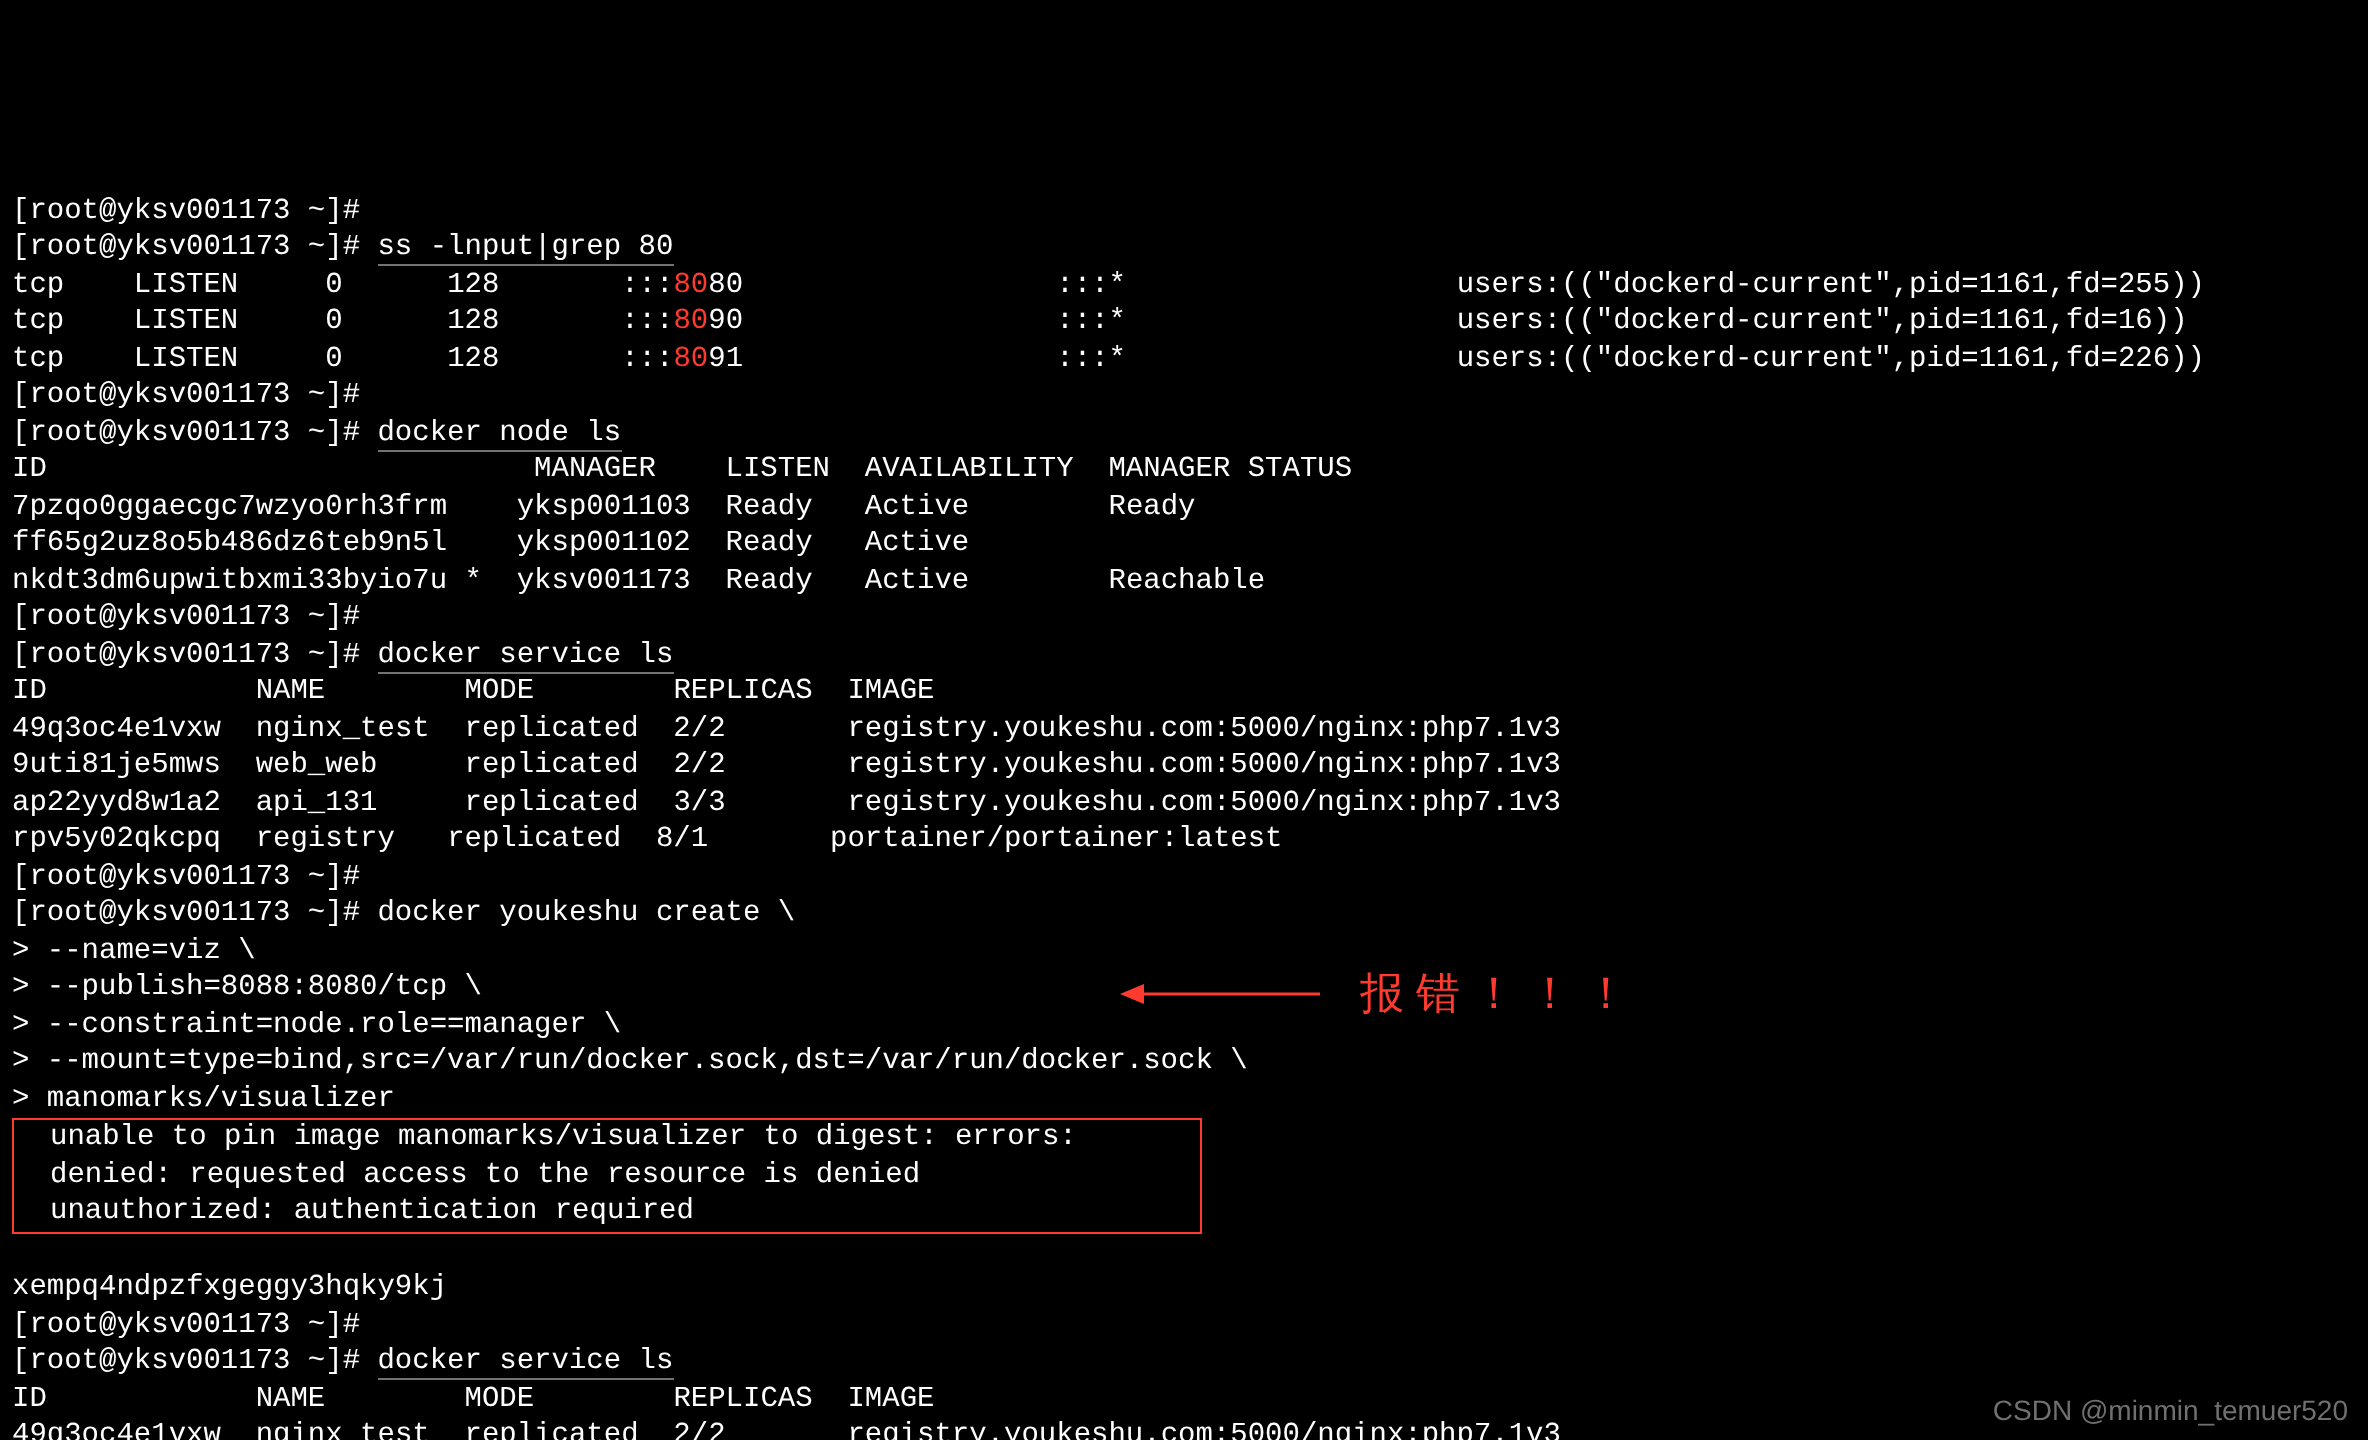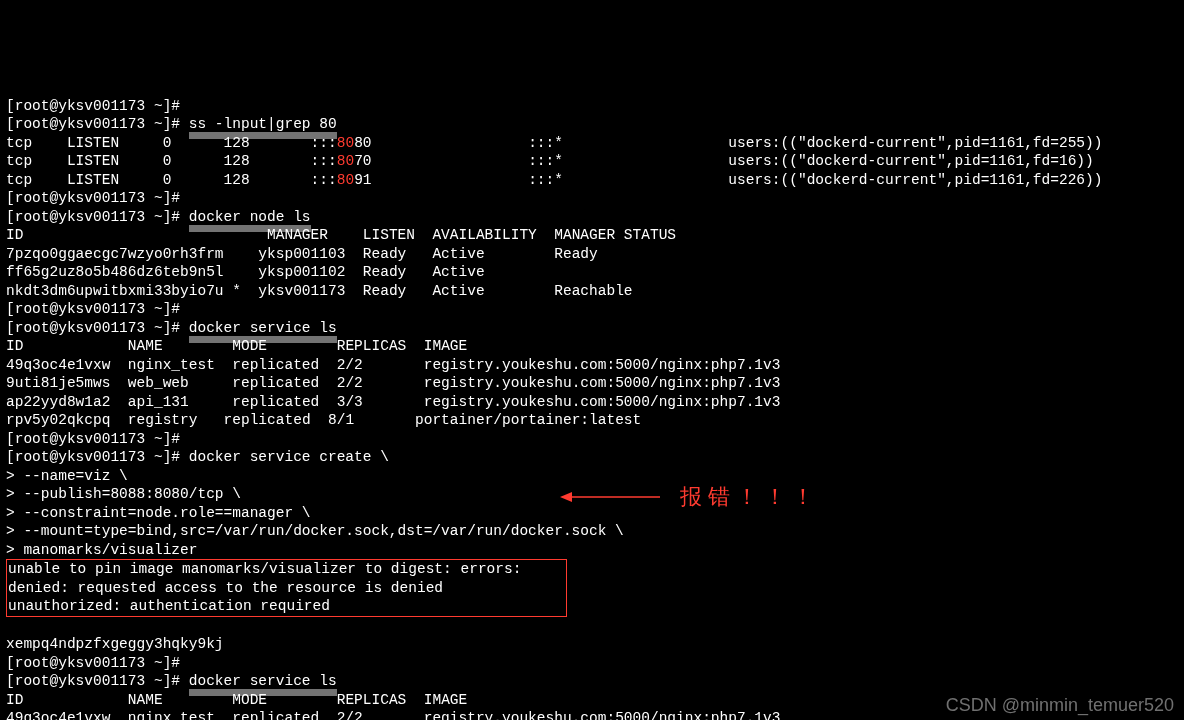--- a/index.html
+++ b/index.html
@@ -10,24 +10,24 @@
     line-height: 18.5px;
     margin: 0;
     padding: 4px 6px;
     width: 1184px;
     height: 720px;
     box-sizing: border-box;
     overflow: hidden;
     white-space: pre;
   }
   .red { color: #ff3b30; }
-  .underline-red { border-bottom: 7px solid #737373; }
+  .underline-red { border-bottom: 1px solid #737373; }
   .error-box {
     border: 1px solid #ff3b30;
-    padding: 0 1px;
+    padding: 0 18px;
     display: inline-block;
     white-space: pre;
   }
   .arrow {
     position: absolute;
     left: 560px;
     top: 488px;
     display: flex;
     align-items: center;
     color: #ff3b30;
@@ -39,50 +39,50 @@
     margin-left: 20px;
     letter-spacing: 6px;
     font-family: "SimHei", sans-serif;
   }
   .watermark {
     position: absolute;
     right: 10px;
     bottom: 6px;
     color: #8c8c8c;
     font-family: Arial, sans-serif;
-    font-size: 18px;
+    font-size: 14px;
     opacity: 0.8;
   }
 </style>
 </head>
 <body>
 
 
 
 <div>
 <span>[root@yksv001173 ~]#</span>
 <span>[root@yksv001173 ~]#</span> <span class="underline-red">ss -lnput|grep 80</span>
 <span><span>tcp</span>    <span>LISTEN</span>     <span>0</span>      <span>128</span>       <span>:::</span><span class="red">80</span><span>80</span>                  <span>:::*</span>                   <span>users:(("dockerd-current",pid=1161,fd=255))</span></span>
-<span><span>tcp</span>    <span>LISTEN</span>     <span>0</span>      <span>128</span>       <span>:::</span><span class="red">80</span><span>70</span>                  <span>:::*</span>                   <span>users:(("dockerd-current",pid=1161,fd=16))</span></span>
+<span><span>tcp</span>    <span>LISTEN</span>     <span>0</span>      <span>128</span>       <span>:::</span><span class="red">80</span><span>90</span>                  <span>:::*</span>                   <span>users:(("dockerd-current",pid=1161,fd=16))</span></span>
 <span><span>tcp</span>    <span>LISTEN</span>     <span>0</span>      <span>128</span>       <span>:::</span><span class="red">80</span><span>91</span>                  <span>:::*</span>                   <span>users:(("dockerd-current",pid=1161,fd=226))</span></span>
 <span>[root@yksv001173 ~]#</span>
 <span>[root@yksv001173 ~]#</span> <span class="underline-red">docker node ls</span>
 <span><span>ID</span>                            <span>MANAGER</span>    <span>LISTEN</span>  <span>AVAILABILITY</span>  <span>MANAGER STATUS</span></span>
 <span><span>7pzqo0ggaecgc7wzyo0rh3frm</span> <span> </span>  <span>yksp001103</span>  <span>Ready</span>   <span>Active</span>        <span>Ready</span></span>
 <span><span>ff65g2uz8o5b486dz6teb9n5l</span> <span> </span>  <span>yksp001102</span>  <span>Ready</span>   <span>Active</span>        <span></span></span>
 <span><span>nkdt3dm6upwitbxmi33byio7u</span> <span>*</span>  <span>yksv001173</span>  <span>Ready</span>   <span>Active</span>        <span>Reachable</span></span>
 <span>[root@yksv001173 ~]#</span>
 <span>[root@yksv001173 ~]#</span> <span class="underline-red">docker service ls</span>
 <span><span>ID</span>            <span>NAME</span>        <span>MODE</span>        <span>REPLICAS</span>  <span>IMAGE</span></span>
 <span><span>49q3oc4e1vxw</span>  <span>nginx_test</span>  <span>replicated</span>  <span>2/2</span>       <span>registry.youkeshu.com:5000/nginx:php7.1v3</span></span>
 <span><span>9uti81je5mws</span>  <span>web_web</span>     <span>replicated</span>  <span>2/2</span>       <span>registry.youkeshu.com:5000/nginx:php7.1v3</span></span>
 <span><span>ap22yyd8w1a2</span>  <span>api_131</span>     <span>replicated</span>  <span>3/3</span>       <span>registry.youkeshu.com:5000/nginx:php7.1v3</span></span>
 <span><span>rpv5y02qkcpq</span>  <span>registry</span>   <span>replicated</span>  <span>8/1</span>       <span>portainer/portainer:latest</span></span>
 <span>[root@yksv001173 ~]#</span>
-<span>[root@yksv001173 ~]#</span> <span>docker service create \</span>
+<span>[root@yksv001173 ~]#</span> <span>docker youkeshu create \</span>
 <span>&gt; --name=viz \</span>
 <span>&gt; --publish=8088:8080/tcp \</span>
 <span>&gt; --constraint=node.role==manager \</span>
 <span>&gt; --mount=type=bind,src=/var/run/docker.sock,dst=/var/run/docker.sock \</span>
 <span>&gt; manomarks/visualizer</span>
 <span class="error-box"><span>unable to pin image manomarks/visualizer to digest: errors:</span>
 <span>denied: requested access to the resource is denied</span>       
 <span>unauthorized: authentication required</span>                           </span>
 
 <span>xempq4ndpzfxgeggy3hqky9kj</span>

